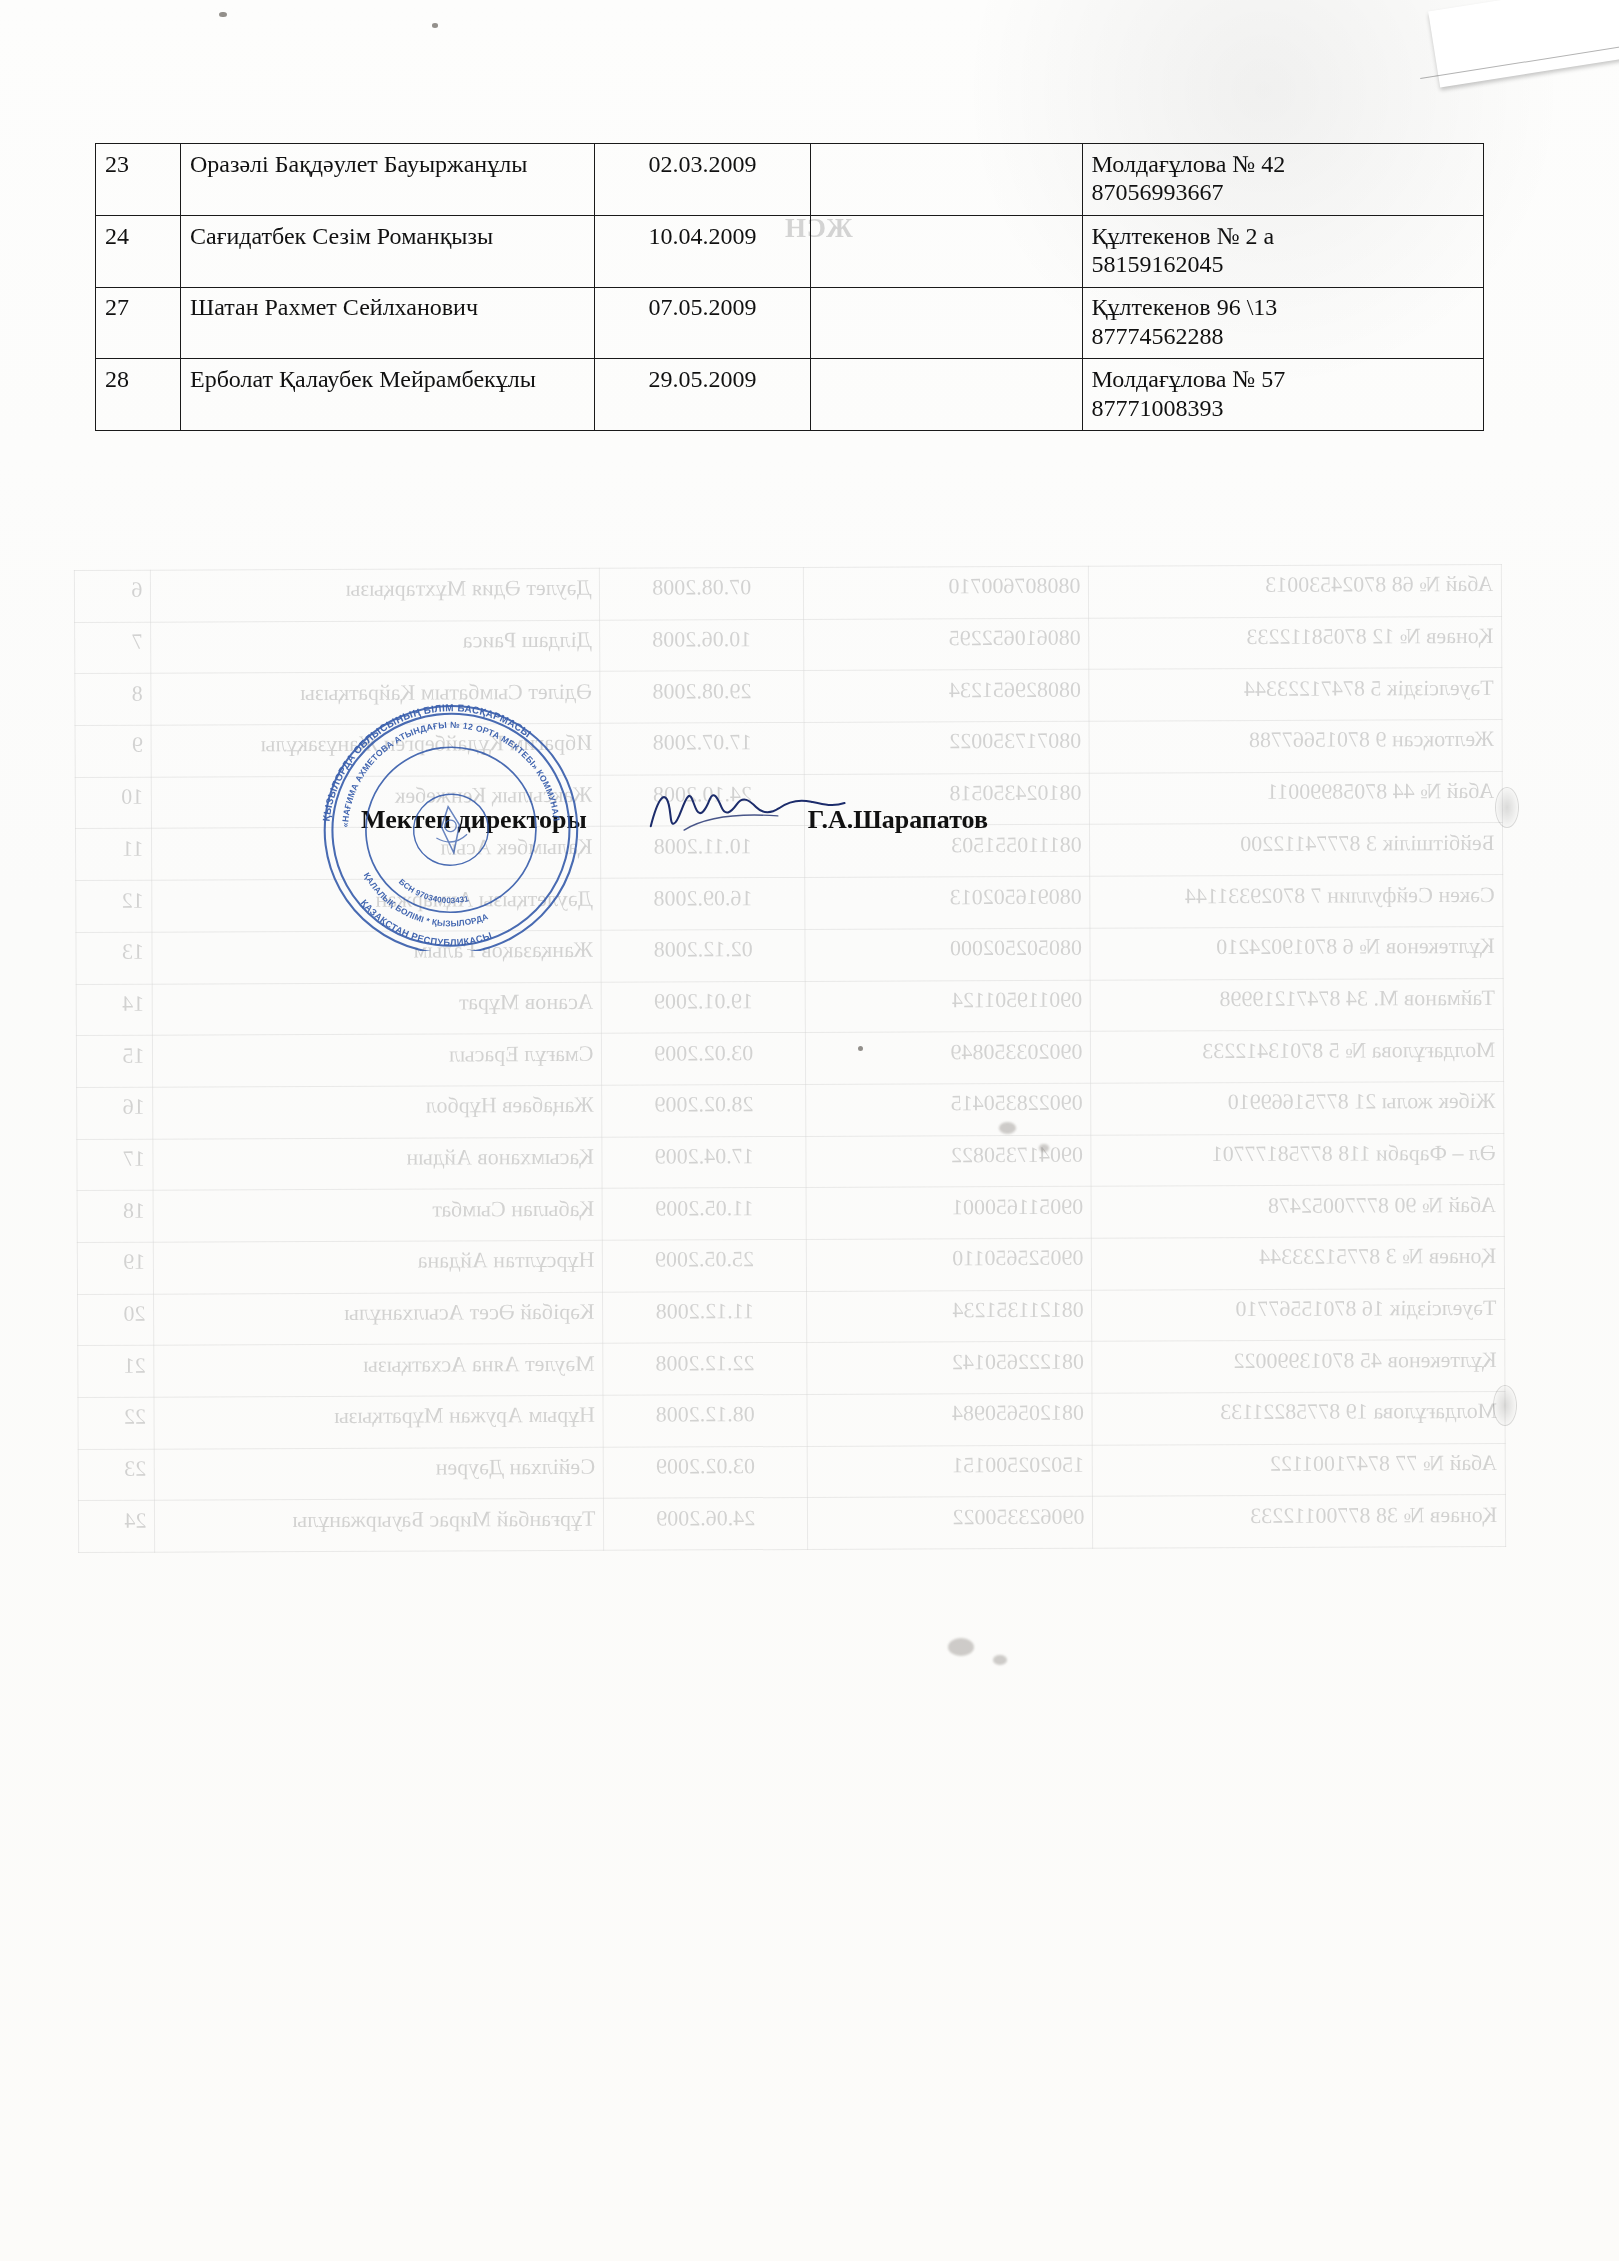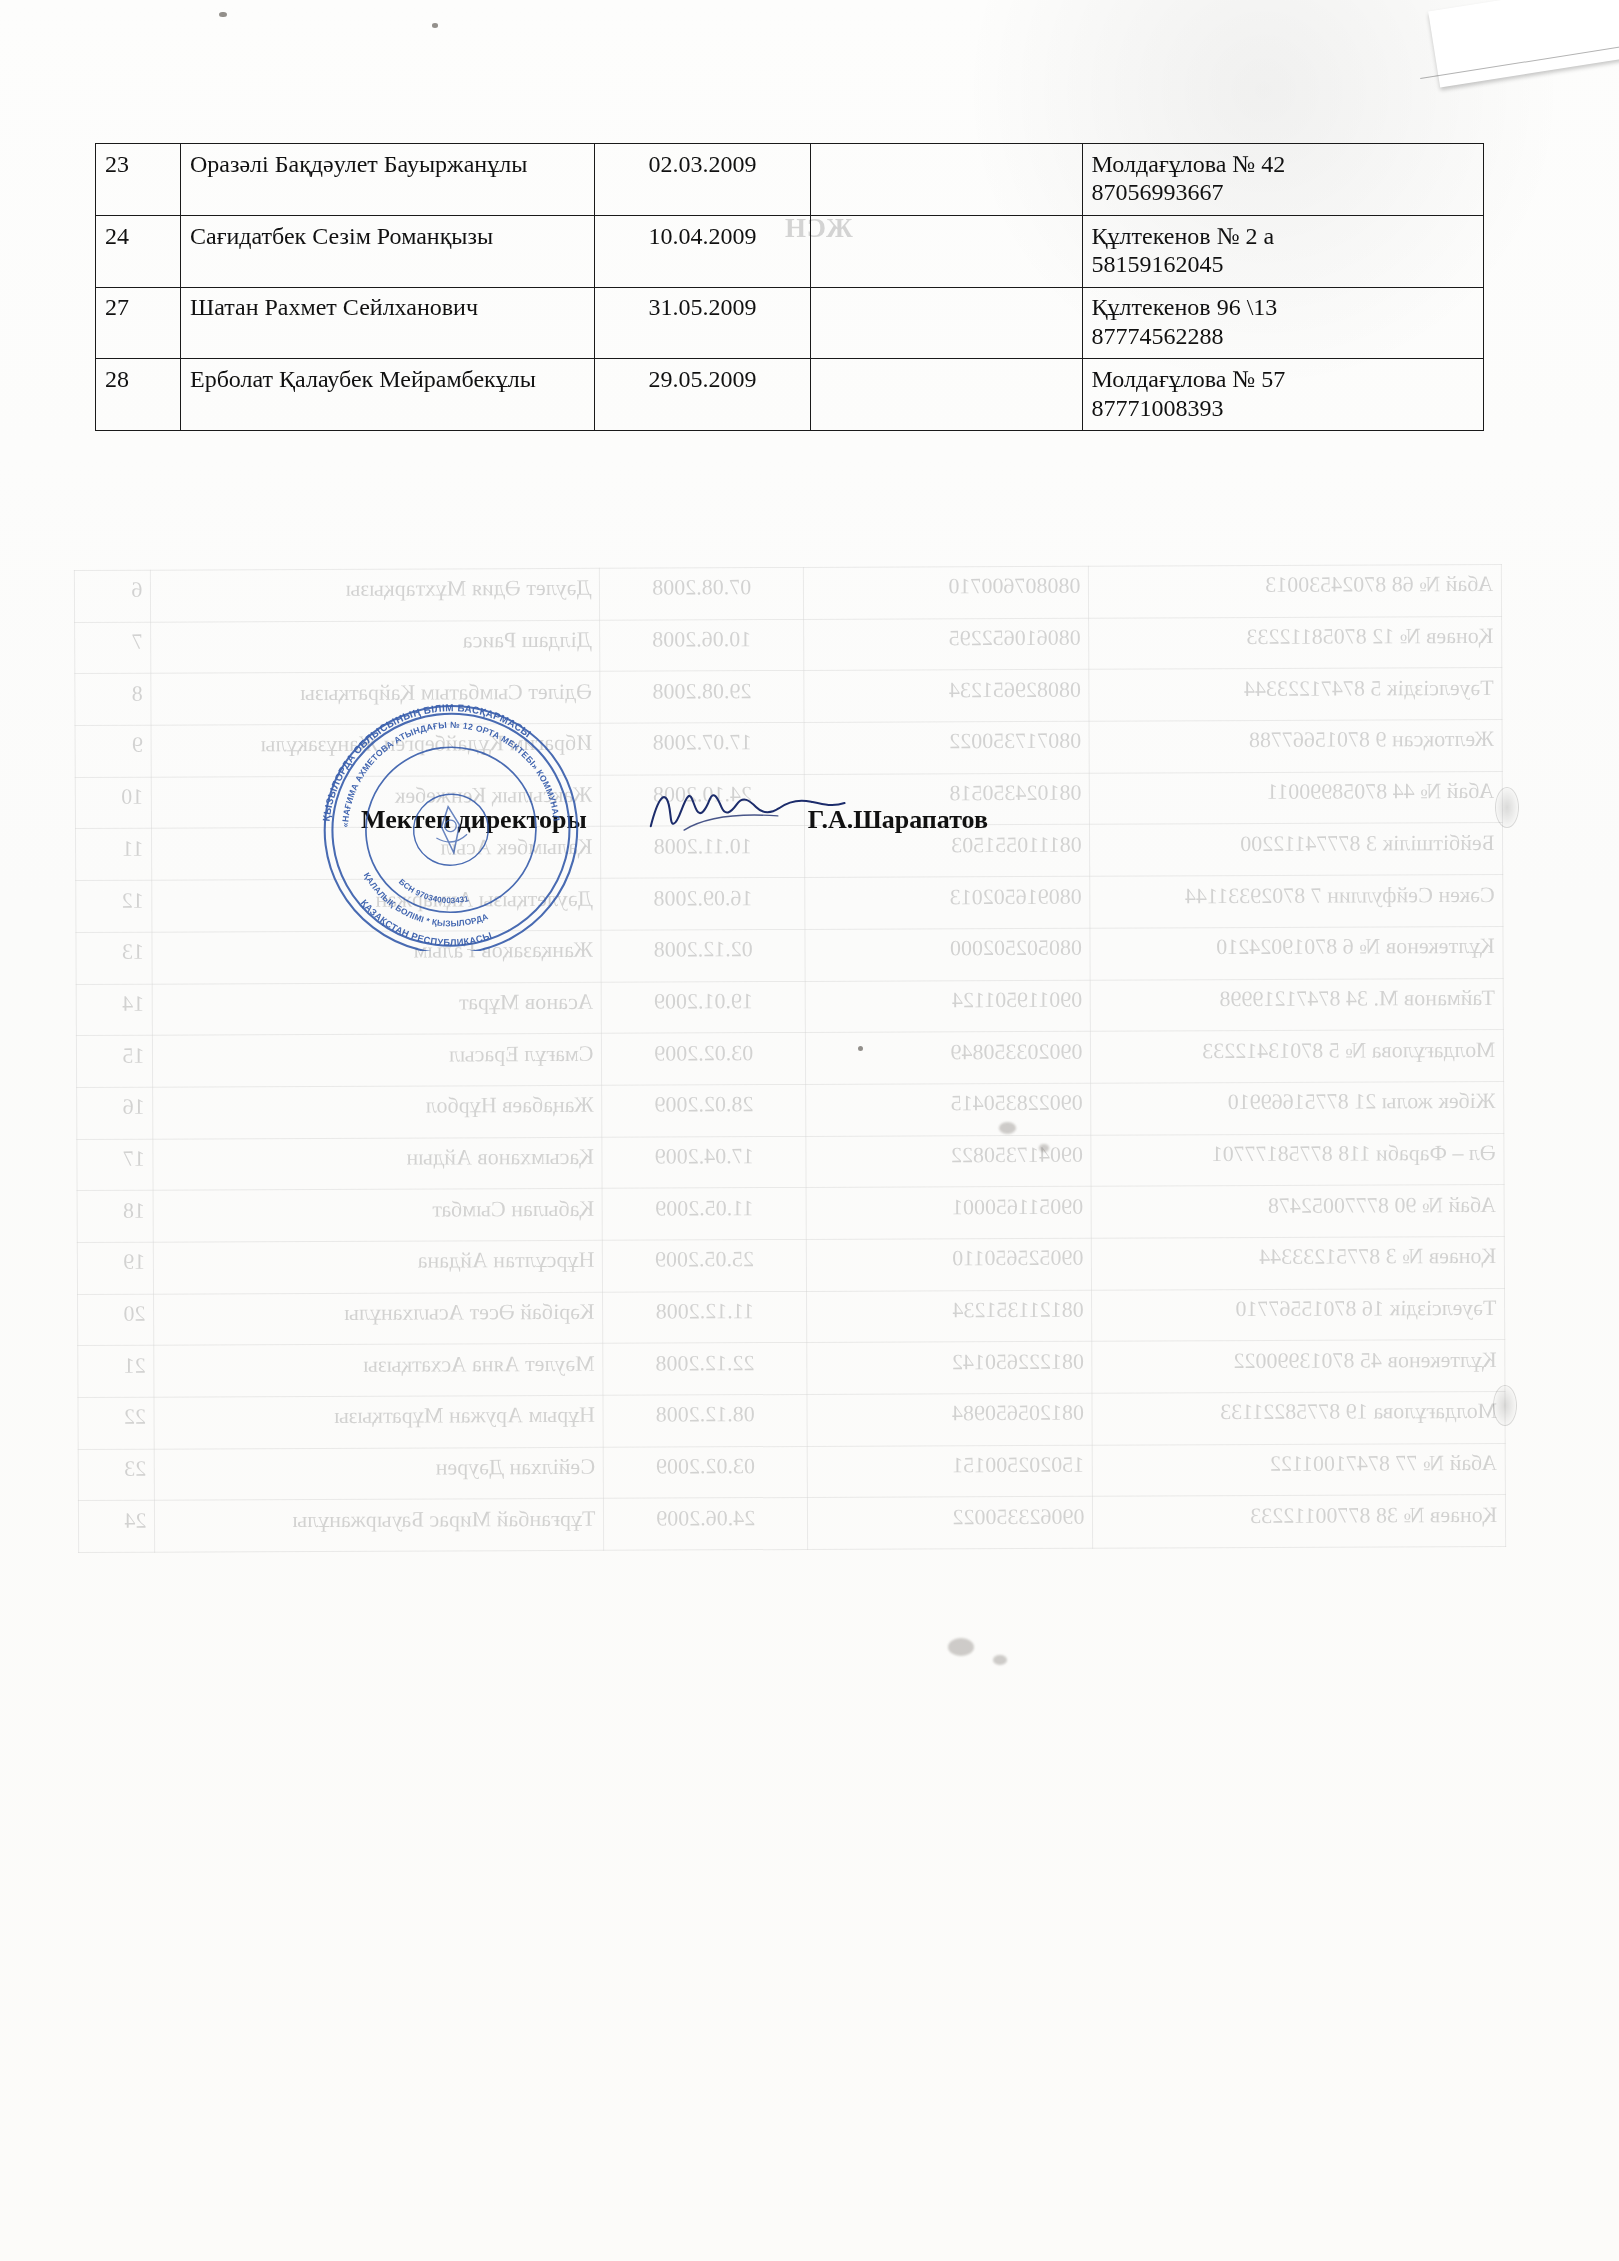--- a/index.html
+++ b/index.html
@@ -344,21 +344,21 @@
         <td class="c-date">10.04.2009</td>
         <td class="c-iin"></td>
         <td class="c-addr">
           <span>Құлтекенов № 2 а</span>
           <span class="addr-line2">58159162045</span>
         </td>
       </tr>
       <tr>
         <td class="c-num">27</td>
         <td class="c-name">Шатан Рахмет Сейлханович</td>
-        <td class="c-date">31.05.2009</td>
+        <td class="c-date">07.05.2009</td>
         <td class="c-iin"></td>
         <td class="c-addr">
           <span>Құлтекенов 96 \13</span>
           <span class="addr-line2">87774562288</span>
         </td>
       </tr>
       <tr>
         <td class="c-num">28</td>
         <td class="c-name">Ерболат Қалаубек Мейрамбекұлы</td>
         <td class="c-date">29.05.2009</td>

